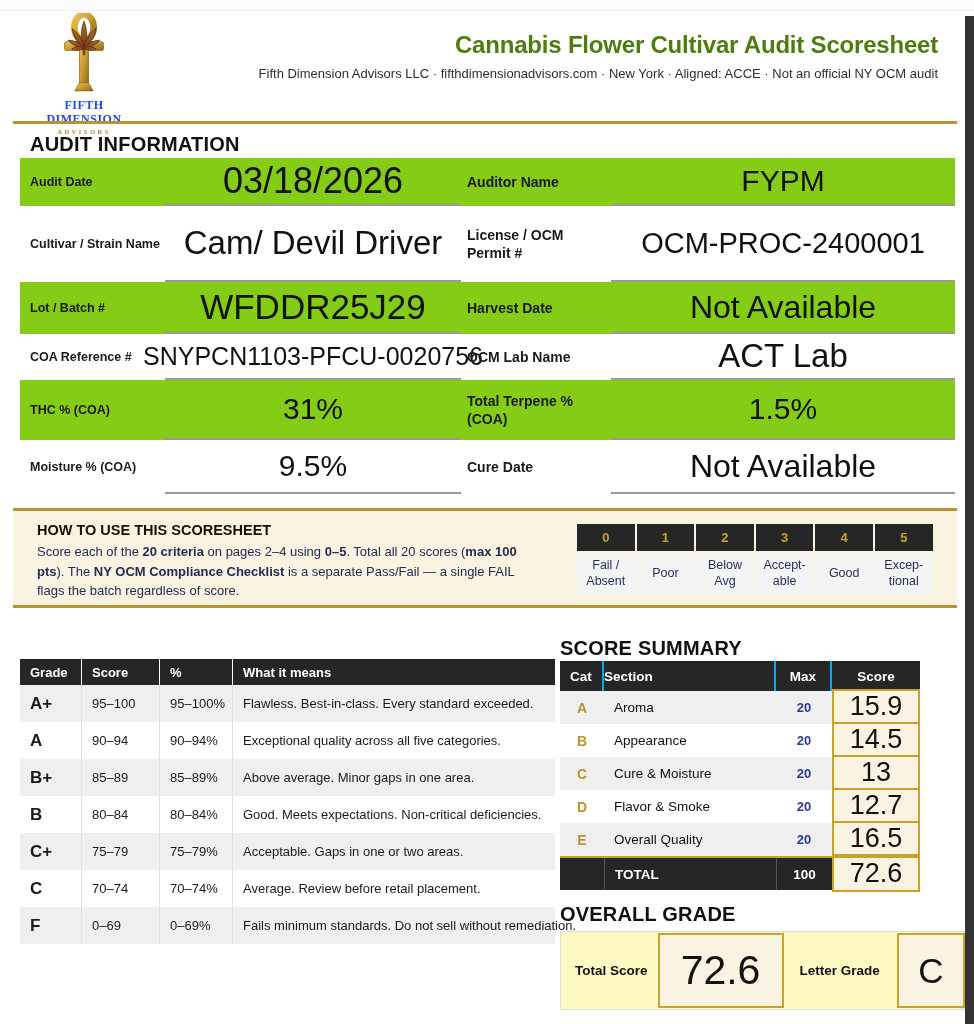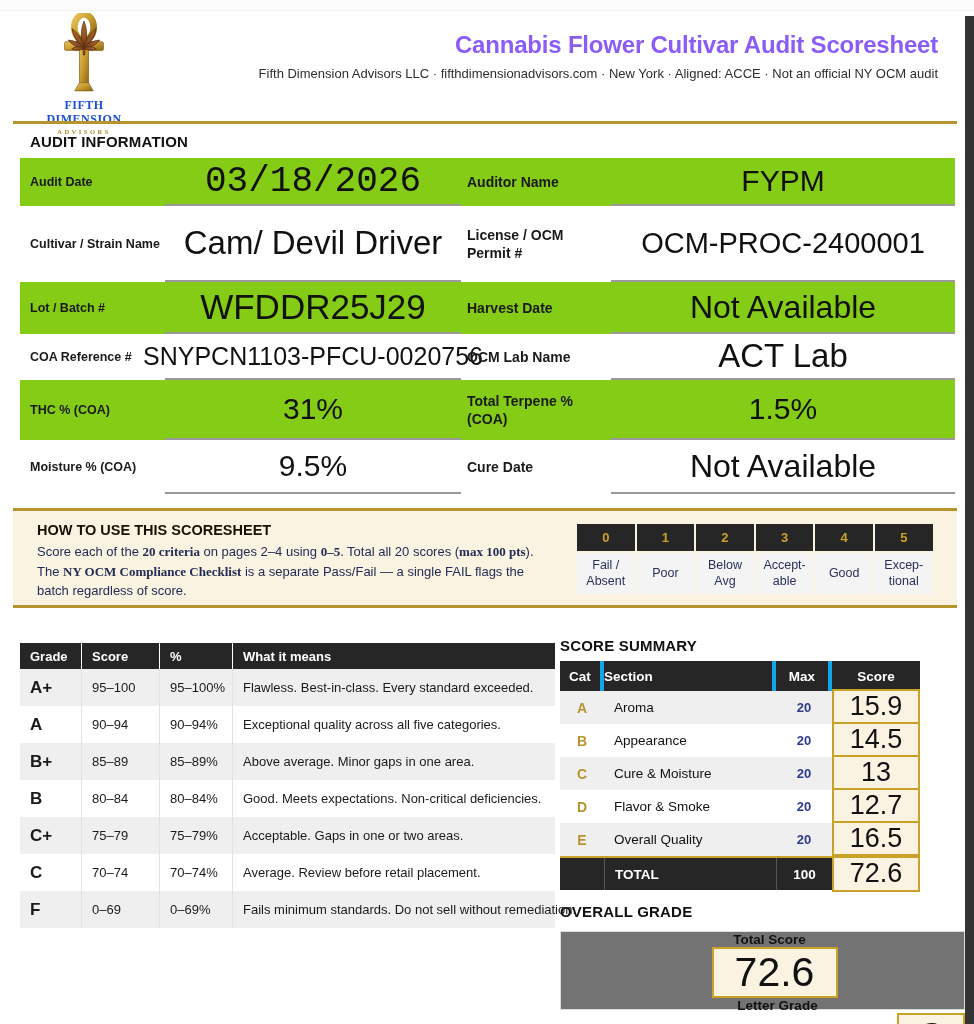--- a/index.html
+++ b/index.html
@@ -6,94 +6,94 @@
   html,body { width:974px; height:1024px; background:#ffffff; font-family:"Liberation Sans", sans-serif; color:#1a1a1a; }
   #page { position:relative; width:974px; height:1024px; background:#fff; overflow:hidden; }
   .edge-strip { position:absolute; right:0; top:16px; width:9px; bottom:0; background:#333; z-index:60; }
   .top-strip { position:absolute; left:0; top:0; right:0; height:11px; background:#fcfcfc; border-bottom:1px solid #f1f1f1; }
 
   
   .logo { position:absolute; left:36px; top:13px; width:96px; text-align:center; }
   .logo-txt1 { color:#1d4ed8; font-family:"Liberation Serif", serif; font-weight:bold; font-size:12px; letter-spacing:.5px; line-height:1.15; }
   .logo-txt2 { color:#a9882c; font-family:"Liberation Serif", serif; font-weight:bold; font-size:6.5px; letter-spacing:2.5px; margin-top:1px; }
   .head-text { position:absolute; left:205px; top:31px; width:733px; text-align:right; }
-  .title { font-size:24px; font-weight:bold; color:#8b5cf6; letter-spacing:-.2px; }
+  .title { font-size:24px; font-weight:bold; color:#4d7c0f; letter-spacing:-.2px; }
   .subtitle { font-size:13px; color:#2d2d2d; margin-top:7px; }
   .gold-rule { position:absolute; left:13px; right:17px; top:121px; height:2.5px; background:#b8942f; }
 
   
-  .section-h { font-size:15px; font-weight:bold; color:#111; letter-spacing:.2px; }
+  .section-h { font-size:20px; font-weight:bold; color:#111; letter-spacing:.2px; }
   #audit-h { position:absolute; left:30px; top:133px; }
   #info { position:absolute; left:20px; right:19px; top:158px; }
   .irow { display:flex; align-items:stretch; }
   .irow.g { background:#84cc16; }
   .lab { width:145px; padding:0 4px 0 10px; display:flex; align-items:center; font-size:12.5px; font-weight:bold; line-height:1.3; }
   .val { width:296px; display:flex; align-items:center; justify-content:center; border-bottom:2px solid #9a9a9a; white-space:nowrap; color:#111; }
   .lab2 { width:150px; padding:0 4px 0 6px; display:flex; align-items:center; font-size:14px; font-weight:bold; line-height:1.3; }
   .val2 { flex:1; display:flex; align-items:center; justify-content:center; border-bottom:2px solid #9a9a9a; white-space:nowrap; color:#111; }
 
   
   #howto { position:absolute; left:13px; right:17px; top:508px; height:100px; background:#faf3e1; border-top:3px solid #b8942f; border-bottom:3px solid #b8942f; display:flex; padding:11px 22px 8px 24px; }
   .ht-left { width:505px; }
   .ht-title { font-size:14.5px; font-weight:bold; color:#181103; margin-bottom:4px; }
   .ht-body { font-size:13px; color:#232c55; line-height:1.5; }
-  .ht-body .b { font-weight:bold;font-family:Liberation Serif, serif; }
+  .ht-body .b { font-weight:bold; }
   .scale { margin-left:auto; width:358px; display:flex; flex-wrap:wrap; column-gap:0; align-content:flex-start; margin-top:2px; }
   .sc-col { width:59.6px; margin-right:0; }
   .sc-num { height:27px; background:#262626; color:#c9a227; font-weight:bold; font-size:13px; display:flex; align-items:center; justify-content:center; border-right:2px solid #faf3e1; }
   .sc-lab { height:43px; background:#f4f4f4; color:#27305a; font-size:12.5px; line-height:1.25; display:flex; align-items:center; justify-content:center; text-align:center; border-right:2px solid #faf3e1; border-top:2px solid #faf3e1; padding:0 2px; }
 
   
-  #grades { position:absolute; left:20px; top:643px; width:535px; z-index:2; }
+  #grades { position:absolute; left:20px; top:659px; width:535px; z-index:2; }
   .gt-head { display:flex; height:26px; background:#262626; color:#fff; font-weight:bold; font-size:13px; }
   .gt-head > div { display:flex; align-items:center; padding-left:10px; border-right:1.5px solid #fff; }
   .gt-head > div:last-child { border-right:none; }
   .gt-row { display:flex; height:37px; font-size:13px; }
   .gt-row.g { background:#efefef; }
   .gt-row > div { display:flex; align-items:center; padding-left:10px; border-right:1px solid #e2e2e2; }
   .gt-row > div:last-child { border-right:none; }
   .c-grade { width:62px; font-size:17px; font-weight:bold; }
   .c-score { width:78px; }
   .c-pct   { width:73px; }
   .c-mean  { width:322px; }
   .gt-row .c-mean.spill { white-space:nowrap; overflow:visible; }
 
   
   #summary-h { position:absolute; left:560px; top:637px; }
   #summary { position:absolute; left:560px; top:661px; width:360px; }
   .st-head { display:flex; height:30px; background:#262626; color:#fff; font-weight:bold; font-size:13.5px; }
-  .st-head > div { display:flex; align-items:center; justify-content:center; border-right:4px solid #0ea5e9; }
+  .st-head > div { display:flex; align-items:center; justify-content:center; border-right:2px solid #0ea5e9; }
   .st-head > div:last-child { border-right:none; }
   .s-cat { width:44px; }
   .s-sec { width:172px; justify-content:flex-start !important; padding-left:0; }
   .s-max { width:56px; }
   .s-sco { width:88px; }
   .st-row { display:flex; height:33px; font-size:13.5px; align-items:stretch; }
   .st-row.g { background:#efefef; }
   .st-row .s-cat { display:flex; align-items:center; justify-content:center; color:#b8942f; font-weight:bold; font-size:14px; }
   .st-row .s-sec { display:flex; align-items:center; padding-left:10px; color:#111; }
   .st-row .s-max { display:flex; align-items:center; justify-content:center; color:#2b3a8f; font-weight:bold; font-size:13px; }
   .score-box { width:88px; background:#faf3e2; border:2px solid #c9a227; display:flex; align-items:center; justify-content:center; font-size:27px; color:#111; margin-top:-2px; }
   .st-row:first-of-type .score-box { margin-top:0; }
   .st-total { display:flex; height:34px; background:#262626; color:#fff; border-top:2.5px solid #c9a227; font-size:13.5px; }
   .st-total .s-cat { width:44px; }
   .st-total .s-sec { display:flex; align-items:center; padding-left:10px; font-weight:bold; border-left:1.5px solid #555; }
   .st-total .s-max { display:flex; align-items:center; justify-content:center; font-weight:bold; border-left:1.5px solid #555; }
   .st-total .score-box { margin-top:-2.5px; height:36.5px; }
 
   
   #overall-h { position:absolute; left:560px; top:903px; z-index:1; }
-  #overall { position:absolute; left:560px; right:9px; top:931px; height:79px; border:1px solid #ddd; background:#737373; display:flex; align-items:center; padding-left:14px;flex-direction:column; }
+  #overall { position:absolute; left:560px; right:9px; top:931px; height:79px; border:1px solid #ddd; background:#fef9c3; display:flex; align-items:center; padding-left:14px; }
   .ov-lab { font-size:13.5px; font-weight:bold; color:#111; }
   .ov-box { background:#faf3e2; border:2px solid #c9a227; display:flex; align-items:center; justify-content:center; color:#111; }
   #ov-score { width:126px; height:75px; font-size:41px; margin-left:10px; }
   #ov-letter { width:68px; height:75px; font-size:35px; margin-left:auto; margin-right:-1px; }
   #ov-letter-lab { margin-left:16px; }
 
-  .fs36{font-size:36px;font-family:Liberation Mono, monospace;} .fs35{font-size:35px;} .fs33{font-size:33px;} .fs32{font-size:32px;} .fs30{font-size:30px;} .fs29{font-size:29px;} .fs25{font-size:25px;}
+  .fs36{font-size:36px;} .fs35{font-size:35px;} .fs33{font-size:33px;} .fs32{font-size:32px;} .fs30{font-size:30px;} .fs29{font-size:29px;} .fs25{font-size:25px;}
 </style>
 </head>
 <body>
 
 <div id="page">
   <div class="top-strip"></div>
   <div class="edge-strip"></div>
 
   <div class="logo">
     <svg width="72" height="82" viewBox="0 0 60 80">

